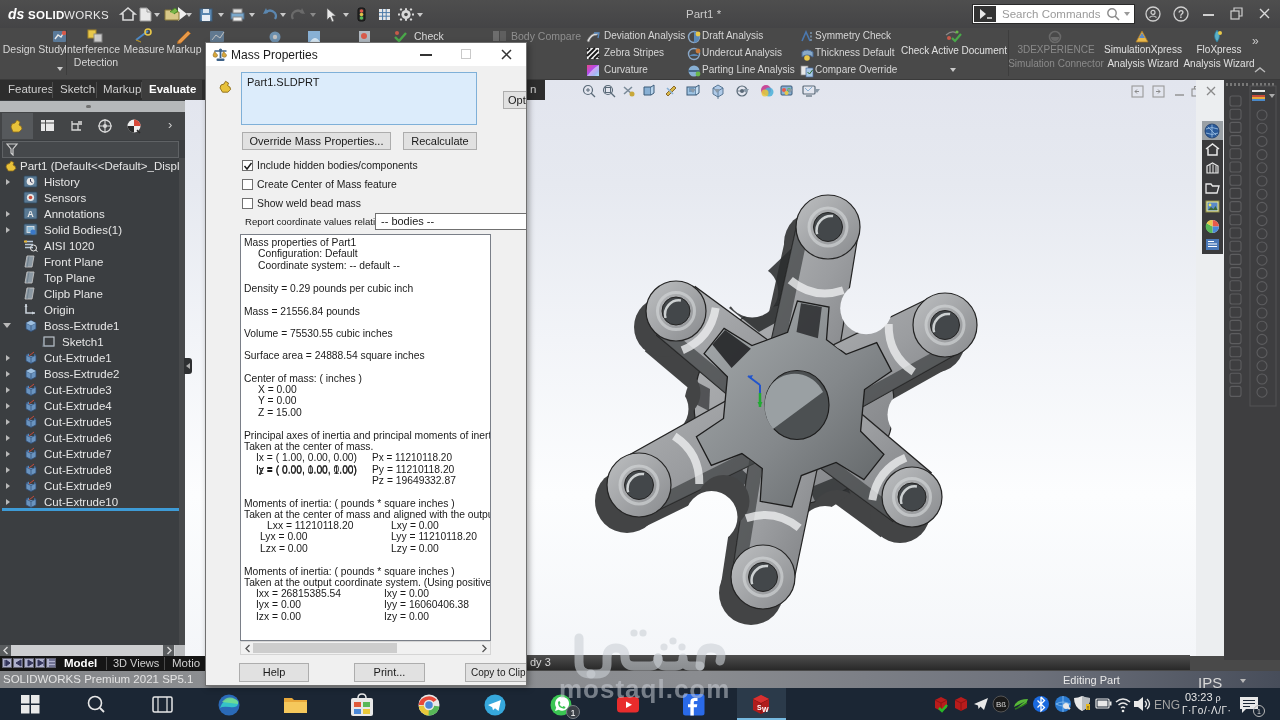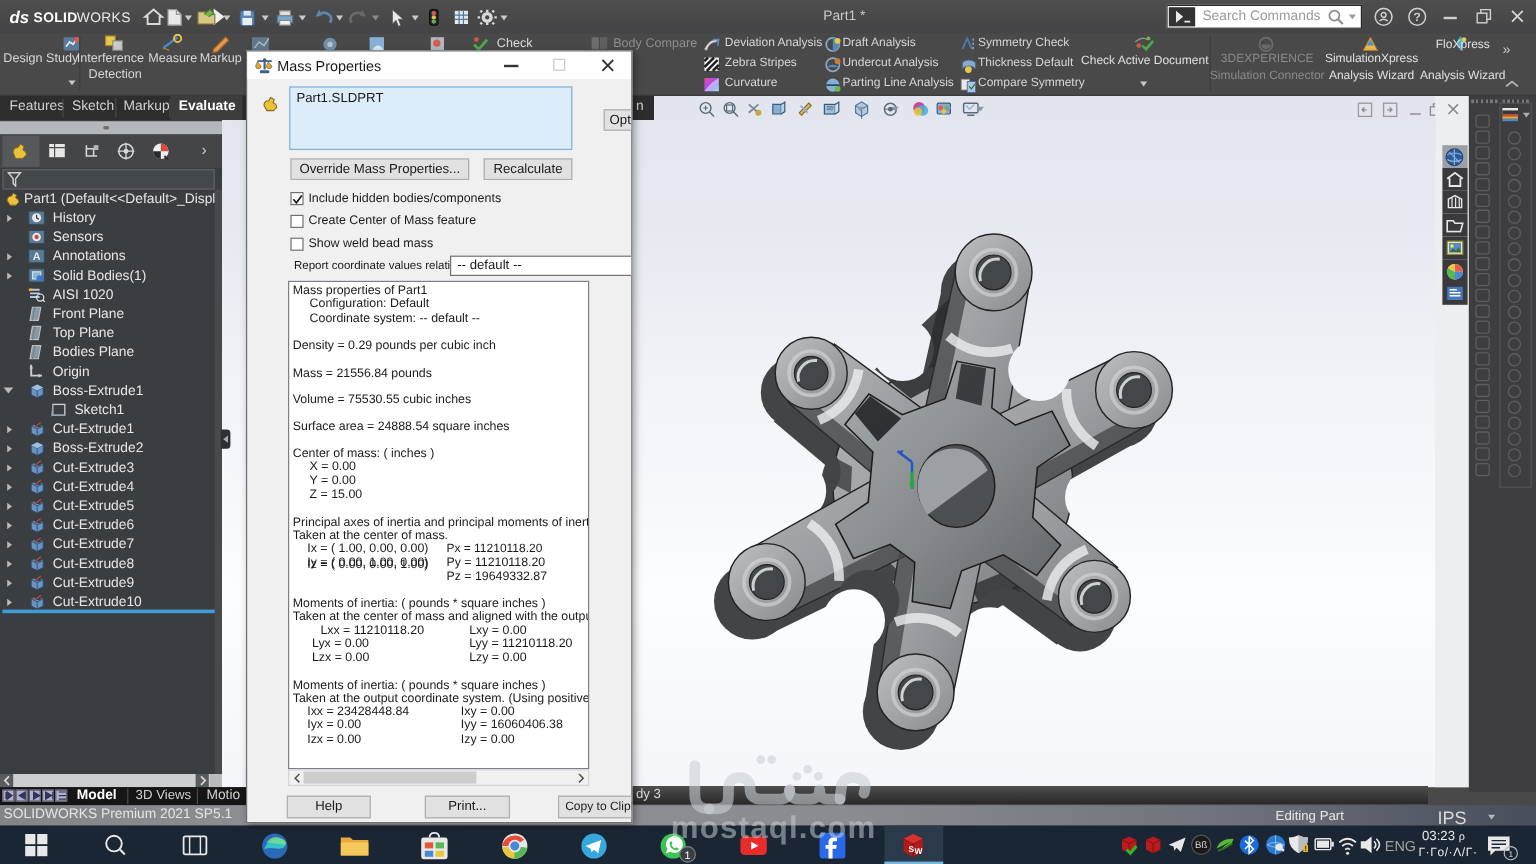--- a/index.html
+++ b/index.html
@@ -397,21 +397,21 @@
   <svg class="ic" style="left:800px;top:19px" width="15" height="14">
         <path d="M2 5 q5 -4 11 0 l0 5 q-6 -4 -11 0 z" fill="#88aac8" stroke="#4a6a98"></path>
         <circle cx="7" cy="11" r="2.8" fill="#e8c84a"></circle>
       </svg>
   <div class="rtx" style="left:815px;top:19px;font-size:10px">Thickness Default</div>
   <svg class="ic" style="left:800px;top:36px" width="15" height="14">
         <rect x="1" y="2" width="7" height="9" fill="#e8e8e8" stroke="#888" stroke-width=".7"></rect>
         <rect x="6" y="4" width="7" height="9" fill="#a8c8e8" stroke="#4a6a98" stroke-width=".7"></rect>
         <path d="M7.5 8 l2 2 3 -4" stroke="#2a6a2a" fill="none"></path>
       </svg>
-  <div class="rtx" style="left:815px;top:36px;font-size:10px">Compare Symmetry</div>
+  <div class="rtx" style="left:815px;top:36px;font-size:10px">Compare Override</div>
 
   <svg class="ic" style="left:944px;top:1px" width="20" height="15">
         <path d="M2 6 q6 -5 10 -2" fill="none" stroke="#8a8a8a" stroke-width="1.2"></path>
         <path d="M8 9 l3 3 6 -7" stroke="#4aa84a" stroke-width="2.2" fill="none"></path>
         <circle cx="5" cy="9" r="2" fill="#c85a4a"></circle>
         <circle cx="13" cy="3" r="1.6" fill="#6ab84a"></circle>
       </svg>
   <div class="ctx" style="left:890px;top:17px;width:128px;color:#e0e0e0;font-size:10px">Check Active Document</div>
   <div class="caret" style="left:950px;top:40px"></div>
   <div class="ab" style="left:1008px;top:2px;width:1px;height:46px;background:#3d3d3d"></div>
@@ -427,21 +427,21 @@
         <path d="M2 13 l6 -11 6 11 z" fill="#e8b84a" stroke="#a8782a" stroke-width=".8"></path>
         <path d="M5 9 l3 -5 3 5" fill="#5a88c8"></path>
       </svg>
   <div class="ctx" style="left:1083px;top:16px;width:120px;color:#e0e0e0;font-size:10px">SimulationXpress</div>
   <div class="ctx" style="left:1083px;top:30px;width:120px;color:#e0e0e0;font-size:10px">Analysis Wizard</div>
 
   <svg class="ic" style="left:1209px;top:1px" width="16" height="15">
         <path d="M8 1 q5 6 0 12 q-5 -6 0 -12" fill="#5ab0c8" stroke="#2a7a98" stroke-width=".8"></path>
         <circle cx="11" cy="4" r="2" fill="#e8c84a"></circle>
       </svg>
-  <div class="ctx" style="left:1162px;top:4px;width:114px;color:#e0e0e0;font-size:10px">FloXpress</div>
+  <div class="ctx" style="left:1162px;top:16px;width:114px;color:#e0e0e0;font-size:10px">FloXpress</div>
   <div class="ctx" style="left:1162px;top:30px;width:114px;color:#e0e0e0;font-size:10px">Analysis Wizard</div>
   <div class="tx" style="left:1252px;top:6px;font-size:12px;color:#c9c9c9">»</div>
   <svg class="ic" style="left:1254px;top:38px" width="12" height="8">
         <path d="M1 6 l5 -4 5 4" fill="none" stroke="#b9b9b9" stroke-width="1.4"></path>
       </svg>
 
 </div>
 <div class="ab" id="tabstrip" style="left:0;top:80px;width:545px;height:20px;background:#2d2d2d">
   <div class="tx" style="left:8px;top:3px;font-size:11.5px;color:#cfcfcf">Features</div>
   <div class="ab" style="left:52px;top:2px;width:1px;height:16px;background:#4a4a4a"></div>
@@ -661,21 +661,21 @@
           <path d="M4 1 h7 l-2 11 h-7 z" fill="#9aa8b4" stroke="#d8d8d8" stroke-width=".9" opacity=".85"></path>
           <path d="M6 1 l-2 11" stroke="#6a7a88" stroke-width=".8"></path>
         </svg>
         <span style="position:absolute;left:44px;top:1.5px">Top Plane</span>
       </div>
   <div class="treerow" style="top:186px">
         <svg class="ic" style="left:23px;top:1px" width="15" height="13">
           <path d="M4 1 h7 l-2 11 h-7 z" fill="#9aa8b4" stroke="#d8d8d8" stroke-width=".9" opacity=".85"></path>
           <path d="M6 1 l-2 11" stroke="#6a7a88" stroke-width=".8"></path>
         </svg>
-        <span style="position:absolute;left:44px;top:1.5px">Bodies Plane</span>
+        <span style="position:absolute;left:44px;top:1.5px">Clipb Plane</span>
       </div>
   <div class="treerow" style="top:202px">
         <svg class="ic" style="left:23px;top:1px" width="15" height="13">
           <path d="M3 1 v9 h9" fill="none" stroke="#c8d0d8" stroke-width="1.6"></path>
           <path d="M3 1 l-1.5 3 h3 z M12 10 l-3 -1.5 v3 z" fill="#c8d0d8"></path>
         </svg>
         <span style="position:absolute;left:44px;top:1.5px">Origin</span>
       </div>
   <div class="treerow" style="top:218px">
         <span style="position:absolute;left:3px;top:5px;width:0;height:0;border-left:4px solid transparent;border-right:4px solid transparent;border-top:5px solid #b9b9b9"></span>
@@ -1013,21 +1013,21 @@
   <svg class="ic" style="left:37px;top:118px" width="10" height="10">
         <path d="M1.5 5 l2.5 3 4.5 -6" stroke="#1a1a1a" stroke-width="1.4" fill="none"></path>
       </svg>
   <div class="tx" style="left:51px;top:117px;font-size:10.4px;color:#1a1a1a">Include hidden bodies/components</div>
   <div class="cb" style="left:36px;top:136px"></div>
   <div class="tx" style="left:51px;top:136px;font-size:10.4px;color:#1a1a1a">Create Center of Mass feature</div>
   <div class="cb" style="left:36px;top:155px"></div>
   <div class="tx" style="left:51px;top:155px;font-size:10.4px;color:#1a1a1a">Show weld bead mass</div>
   <div class="tx" style="left:39px;top:173px;font-size:9.6px;color:#1a1a1a">Report coordinate values relative to:</div>
   <div class="ab" style="left:169px;top:170px;width:153px;height:17px;background:#fff;border:1px solid #707070"></div>
-  <div class="tx" style="left:175px;top:172px;font-size:11px;color:#1a1a1a">-- default --</div>
+  <div class="tx" style="left:175px;top:172px;font-size:11px;color:#1a1a1a">-- bodies --</div>
   <div class="ab" style="left:34px;top:191px;width:251px;height:407px;background:#fff;border:1px solid #7a7f88;overflow:hidden"></div>
   <div class="ab" style="left:35px;top:192px;width:249px;height:405px;overflow:hidden">
     <div class="tx" style="left:3px;top:2.0px;font-size:10.3px;color:#1a1a1a">Mass properties of Part1</div>
     <div class="tx" style="left:17px;top:13.3px;font-size:10.3px;color:#1a1a1a">Configuration: Default</div>
     <div class="tx" style="left:17px;top:24.6px;font-size:10.3px;color:#1a1a1a">Coordinate system: -- default --</div>
     <div class="tx" style="left:3px;top:47.5px;font-size:10.3px;color:#1a1a1a">Density = 0.29 pounds per cubic inch</div>
     <div class="tx" style="left:3px;top:70.5px;font-size:10.3px;color:#1a1a1a">Mass = 21556.84 pounds</div>
     <div class="tx" style="left:3px;top:92.5px;font-size:10.3px;color:#1a1a1a">Volume = 75530.55 cubic inches</div>
     <div class="tx" style="left:3px;top:114.5px;font-size:10.3px;color:#1a1a1a">Surface area = 24888.54 square inches</div>
     <div class="tx" style="left:3px;top:137.5px;font-size:10.3px;color:#1a1a1a">Center of mass: ( inches )</div>
@@ -1045,21 +1045,21 @@
     <div class="tx" style="left:3px;top:262.5px;font-size:10.3px;color:#1a1a1a">Moments of inertia: ( pounds * square inches )</div>
     <div class="tx" style="left:3px;top:273.5px;font-size:10.3px;color:#1a1a1a">Taken at the center of mass and aligned with the output coordin</div>
     <div class="tx" style="left:26px;top:284.5px;font-size:10.3px;color:#1a1a1a">Lxx = 11210118.20</div>
     <div class="tx" style="left:150px;top:284.5px;font-size:10.3px;color:#1a1a1a">Lxy = 0.00</div>
     <div class="tx" style="left:19px;top:296.0px;font-size:10.3px;color:#1a1a1a">Lyx = 0.00</div>
     <div class="tx" style="left:150px;top:296.0px;font-size:10.3px;color:#1a1a1a">Lyy = 11210118.20</div>
     <div class="tx" style="left:19px;top:307.5px;font-size:10.3px;color:#1a1a1a">Lzx = 0.00</div>
     <div class="tx" style="left:150px;top:307.5px;font-size:10.3px;color:#1a1a1a">Lzy = 0.00</div>
     <div class="tx" style="left:3px;top:330.5px;font-size:10.3px;color:#1a1a1a">Moments of inertia: ( pounds * square inches )</div>
     <div class="tx" style="left:3px;top:341.5px;font-size:10.3px;color:#1a1a1a">Taken at the output coordinate system. (Using positive tensor nc</div>
-    <div class="tx" style="left:15px;top:352.5px;font-size:10.3px;color:#1a1a1a">Ixx = 23428448.84</div>
+    <div class="tx" style="left:15px;top:352.5px;font-size:10.3px;color:#1a1a1a">Ixx = 26815385.54</div>
     <div class="tx" style="left:143px;top:352.5px;font-size:10.3px;color:#1a1a1a">Ixy = 0.00</div>
     <div class="tx" style="left:15px;top:364.0px;font-size:10.3px;color:#1a1a1a">Iyx = 0.00</div>
     <div class="tx" style="left:143px;top:364.0px;font-size:10.3px;color:#1a1a1a">Iyy = 16060406.38</div>
     <div class="tx" style="left:15px;top:375.5px;font-size:10.3px;color:#1a1a1a">Izx = 0.00</div>
     <div class="tx" style="left:143px;top:375.5px;font-size:10.3px;color:#1a1a1a">Izy = 0.00</div>
   </div>
   <div class="ab" style="left:34px;top:598px;width:251px;height:14px;background:#f1f1f1;border:1px solid #d5d5d5"></div>
   <svg class="ic" style="left:38px;top:601px" width="8" height="9">
         <path d="M5.5 1 L2 4.5 L5.5 8" fill="none" stroke="#555" stroke-width="1.3"></path>
       </svg>

